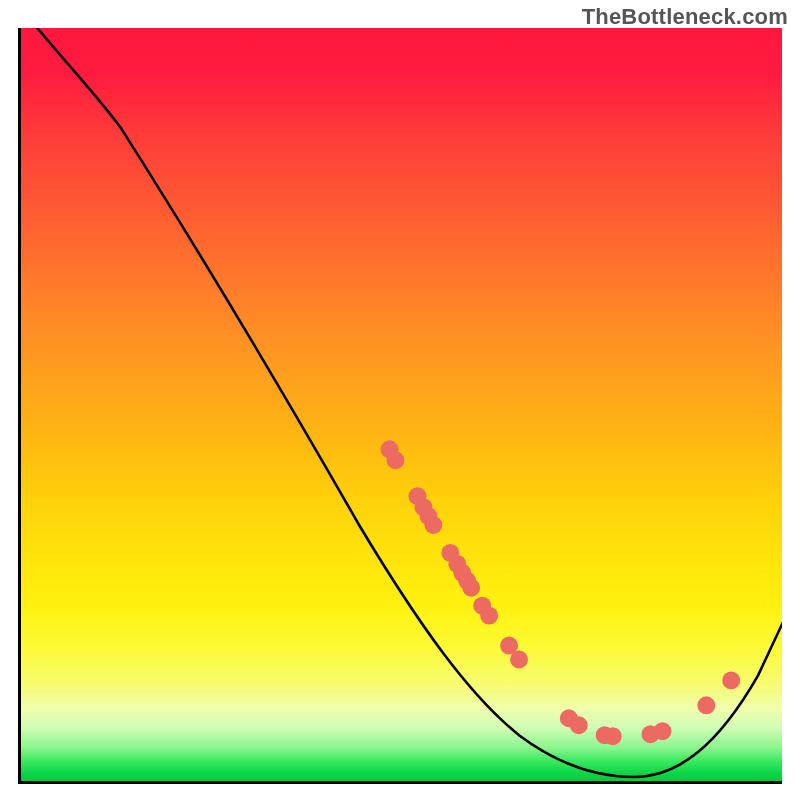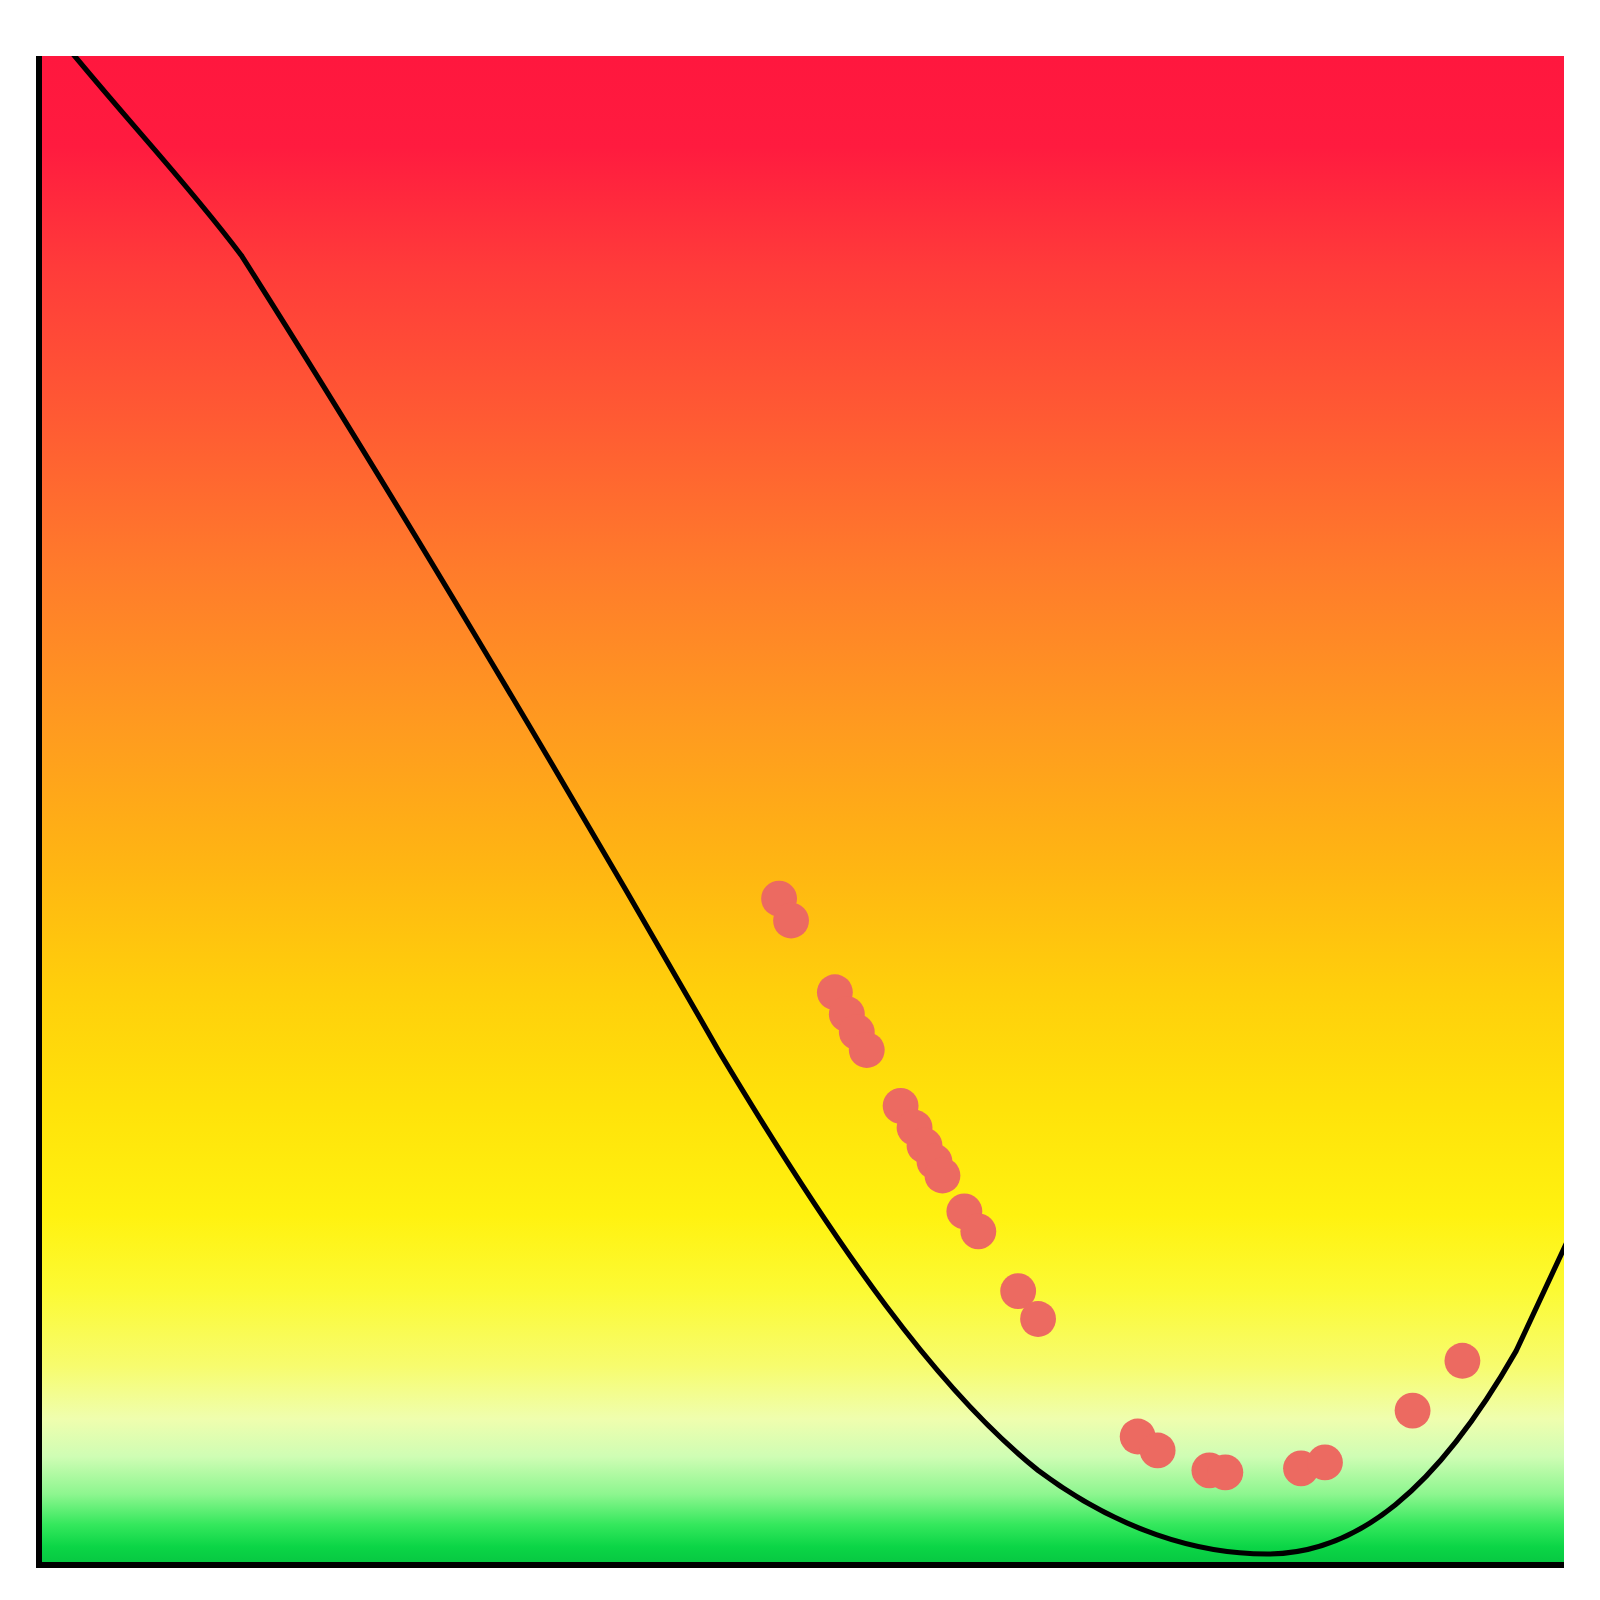--- a/index.html
+++ b/index.html
@@ -63,20 +63,21 @@
     position: absolute;
     inset: 0;
     width: 100%;
     height: 100%;
   }
 </style>
 </head>
 <body>
 <div class="stage">
 
+  <div class="watermark">TheBottleneck.com</div>
 
   <div class="plot">
 
     <div class="gradient"></div>
 
     <svg class="curve" viewBox="0 0 764 756" preserveAspectRatio="none">
       <path d="M 0 -20
                C 40 30, 70 60, 100 100
                C 170 210, 260 360, 340 500
                C 400 600, 450 670, 500 710

